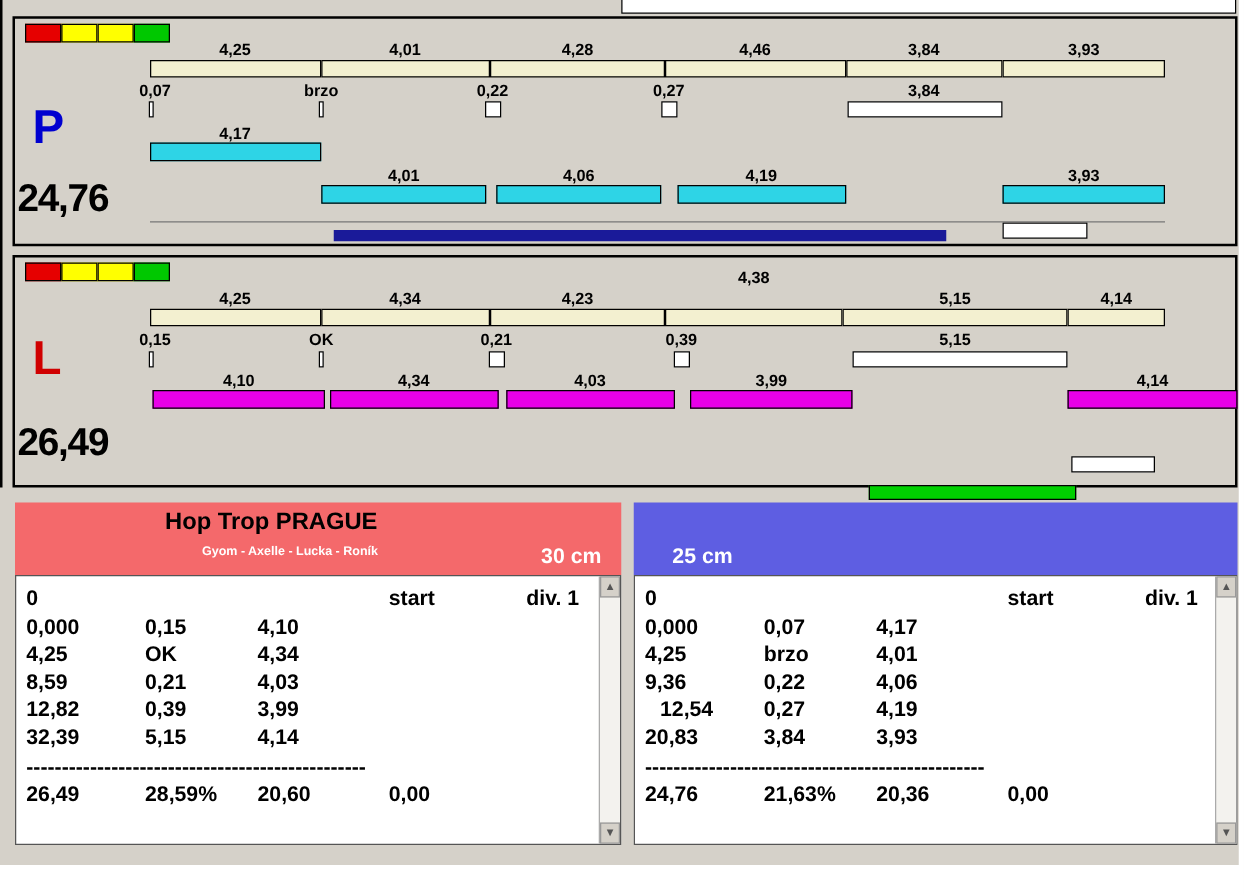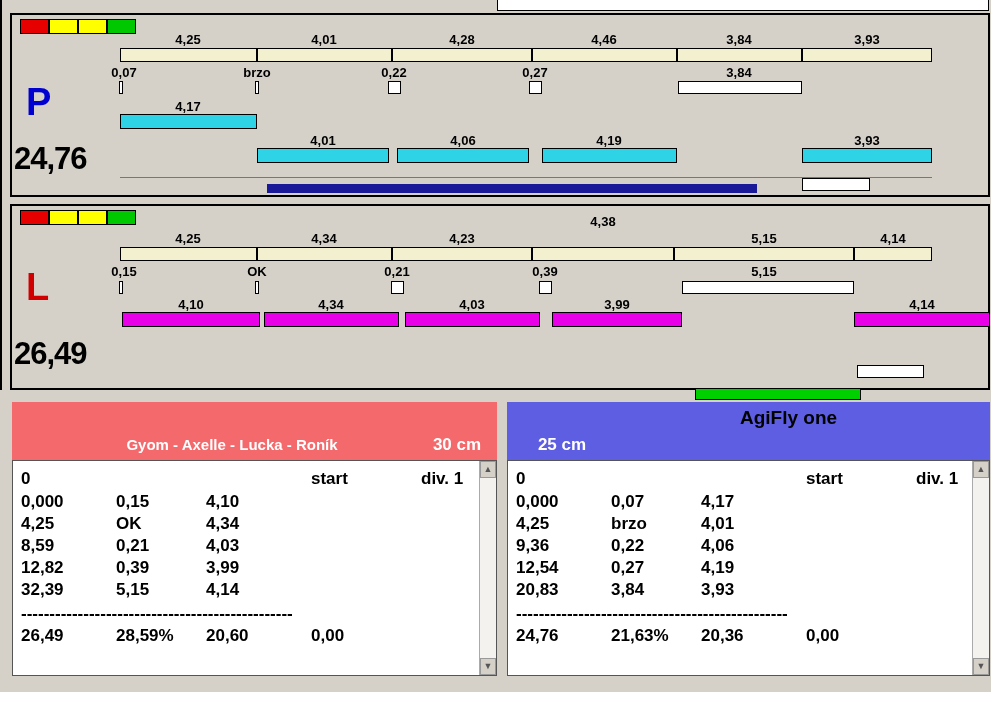--- a/index.html
+++ b/index.html
@@ -31,21 +31,21 @@
   .mg { background:#e800e8; }
   .hairline { position:absolute; height:1px; background:#777; }
   .navybar { position:absolute; height:9px; background:#1a1a99; }
   #greenbar { position:absolute; left:695px; top:388px; width:166px; height:12px; background:#00d000; border:1px solid #000; }
 
   
   .hdr { position:absolute; top:402px; height:58px; }
   #hdrL { left:12px; width:485px; background:#f4696b; }
   #hdrR { left:507px; width:483px; background:#5e5ee2; }
   .tname { position:absolute; top:5px; text-align:center; font-size:19px; font-weight:bold; color:#000; }
-  .tmembers { position:absolute; top:34px; text-align:center; font-size:15px; font-weight:bold; color:#fff; }
+  .tmembers { position:absolute; top:34px; text-align:center; font-size:10px; font-weight:bold; color:#fff; }
   .tcat { position:absolute; top:33px; text-align:center; font-size:17px; font-weight:bold; color:#fff; }
   #datebox { position:absolute; left:403px; top:401px; width:204px; height:31px; background:#fff;
              border:1px solid #000; z-index:5; text-align:center; line-height:29px; font-size:19px; color:#000; }
 
   .tbl { position:absolute; top:460px; height:216px; background:#fff; border:1px solid #555; }
   #tblL { left:12px; width:485px; }
   #tblR { left:507px; width:483px; }
   .trow { position:absolute; left:0; right:18px; height:22px; font-size:17px; font-weight:bold; color:#000; }
   .trow span { position:absolute; white-space:nowrap; }
   .tsep { position:absolute; left:8px; width:290px; overflow:hidden; white-space:nowrap;
@@ -159,28 +159,28 @@
     <div class="bar mg" style="left:393px;width:135px;top:106px"></div>
     <div class="bar mg" style="left:540px;width:130px;top:106px"></div>
     <div class="bar mg" style="left:842px;width:136px;top:106px"></div>
 
     <div class="wbox" style="left:845px;top:159px;width:67px"></div>
   </div>
 
   <div id="greenbar"></div>
 
   <div id="hdrL" class="hdr">
+    <div class="tname" style="left:0;width:410px">Hop Trop PRAGUE</div>
     <div class="tmembers" style="left:0;width:440px">Gyom - Axelle - Lucka - Roník</div>
     <div class="tcat" style="left:395px;width:100px">30 cm</div>
   </div>
 
 
   <div id="hdrR" class="hdr">
     <div class="tcat" style="left:10px;width:90px">25 cm</div>
-    <div class="tname" style="left:80px;right:0">AgiFly one</div>
   </div>
 
   <div id="tblL" class="tbl">
     <div class="trow" style="top:8px">
       <span style="left:8px">0</span>
       <span style="left:298px">start</span>
       <span style="left:408px">div. 1</span>
     </div>
     <div class="trow" style="top:31px">
       <span style="left:8px">0,000</span>
@@ -235,21 +235,21 @@
       <span style="left:8px">4,25</span>
       <span style="left:103px">brzo</span>
       <span style="left:193px">4,01</span>
     </div>
     <div class="trow" style="top:75px">
       <span style="left:8px">9,36</span>
       <span style="left:103px">0,22</span>
       <span style="left:193px">4,06</span>
     </div>
     <div class="trow" style="top:97px">
-      <span style="left:8px">12,54</span>
+      <span style="left:20px">12,54</span>
       <span style="left:103px">0,27</span>
       <span style="left:193px">4,19</span>
     </div>
     <div class="trow" style="top:119px">
       <span style="left:8px">20,83</span>
       <span style="left:103px">3,84</span>
       <span style="left:193px">3,93</span>
     </div>
     <div class="tsep" style="top:143px">------------------------------------------------</div>
     <div class="trow" style="top:165px">

